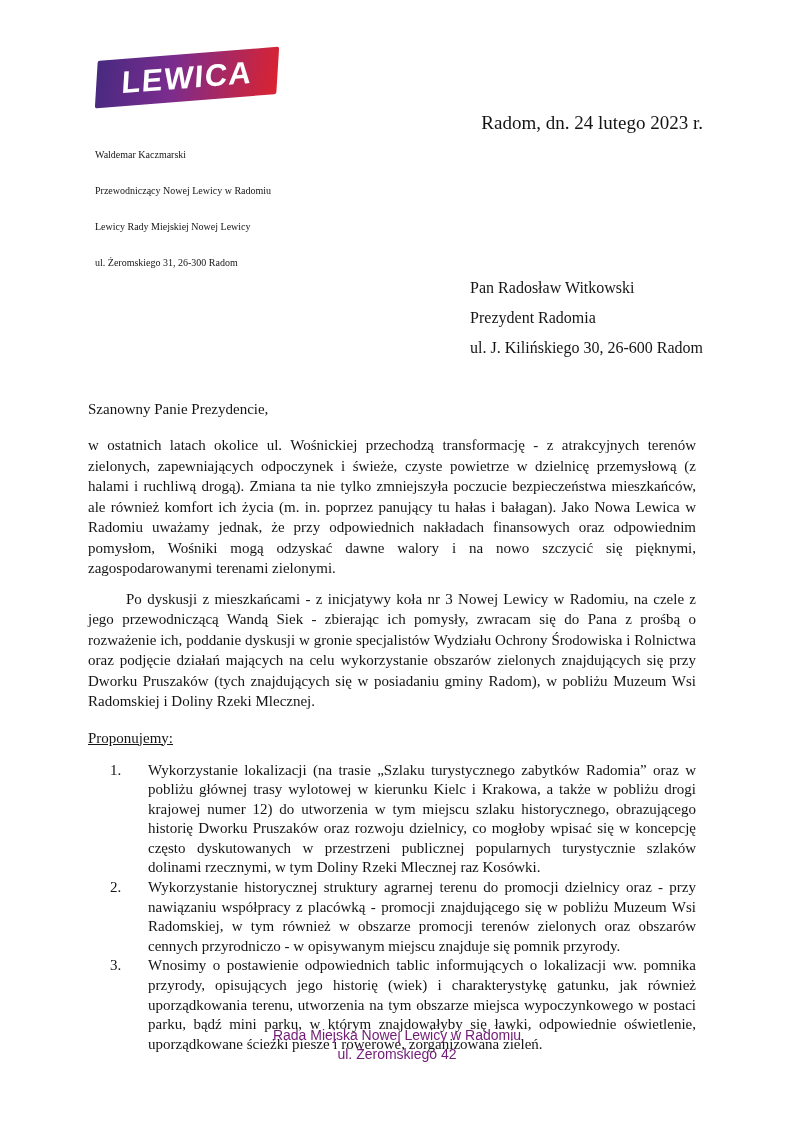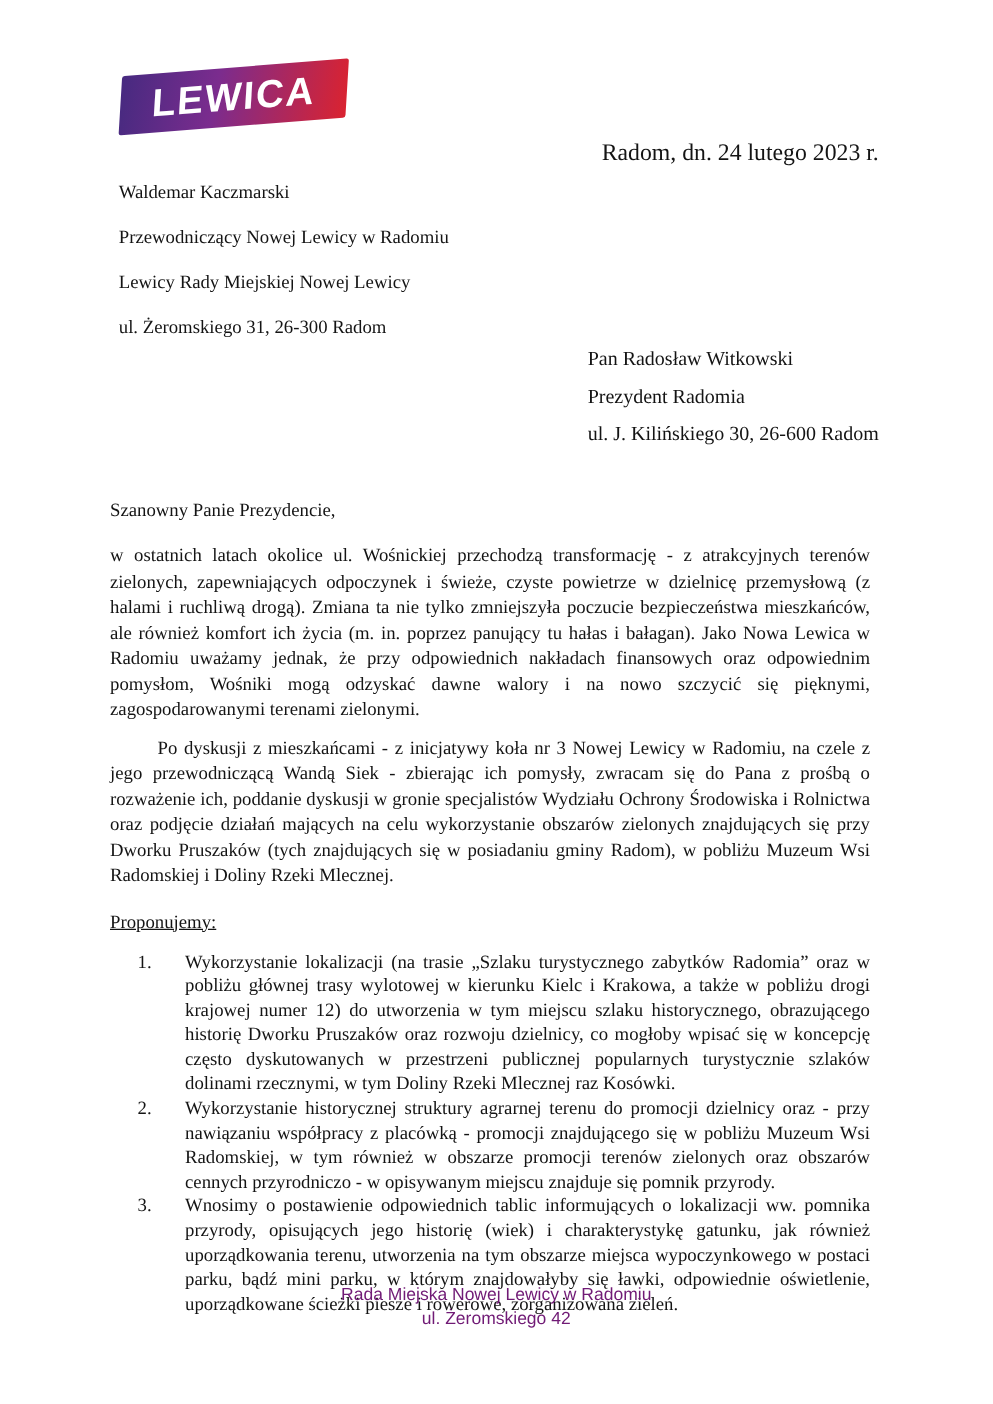--- a/index.html
+++ b/index.html
@@ -44,21 +44,21 @@
     position: absolute;
     top: 112px;
     right: 91px;
     font-size: 19px;
   }
 
   .sender {
     position: absolute;
     left: 95px;
     top: 145px;
-    font-size: 15px;
+    font-size: 10px;
   }
   .sender .line { line-height: 19px; margin-bottom: 17px; }
 
   .recipient {
     position: absolute;
     top: 278px;
     right: 91px;
     text-align: left;
     font-size: 16px;
   }

